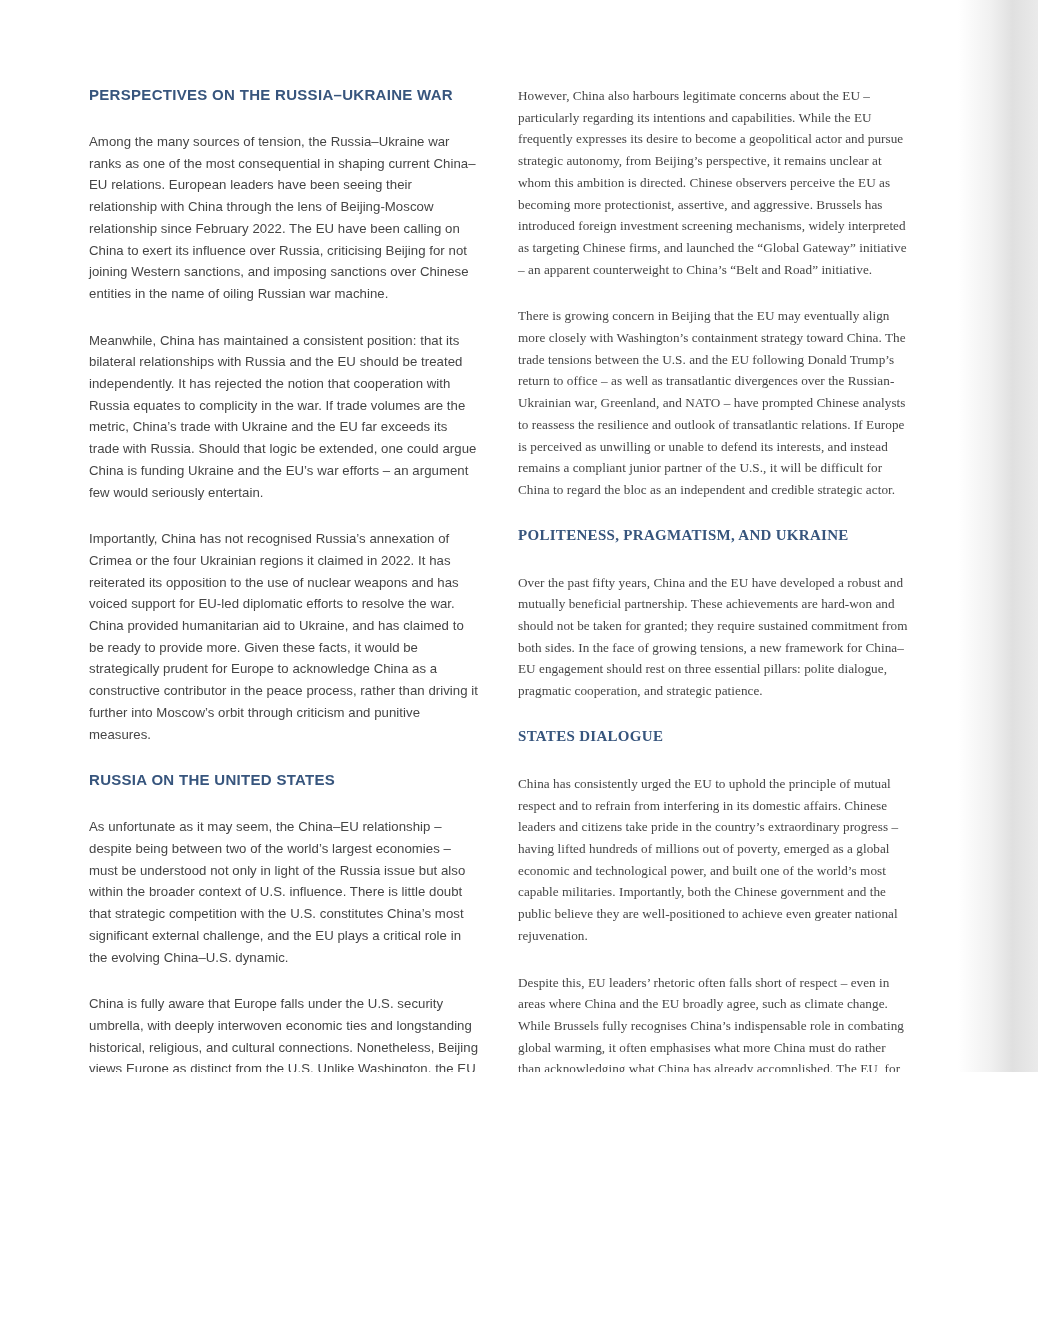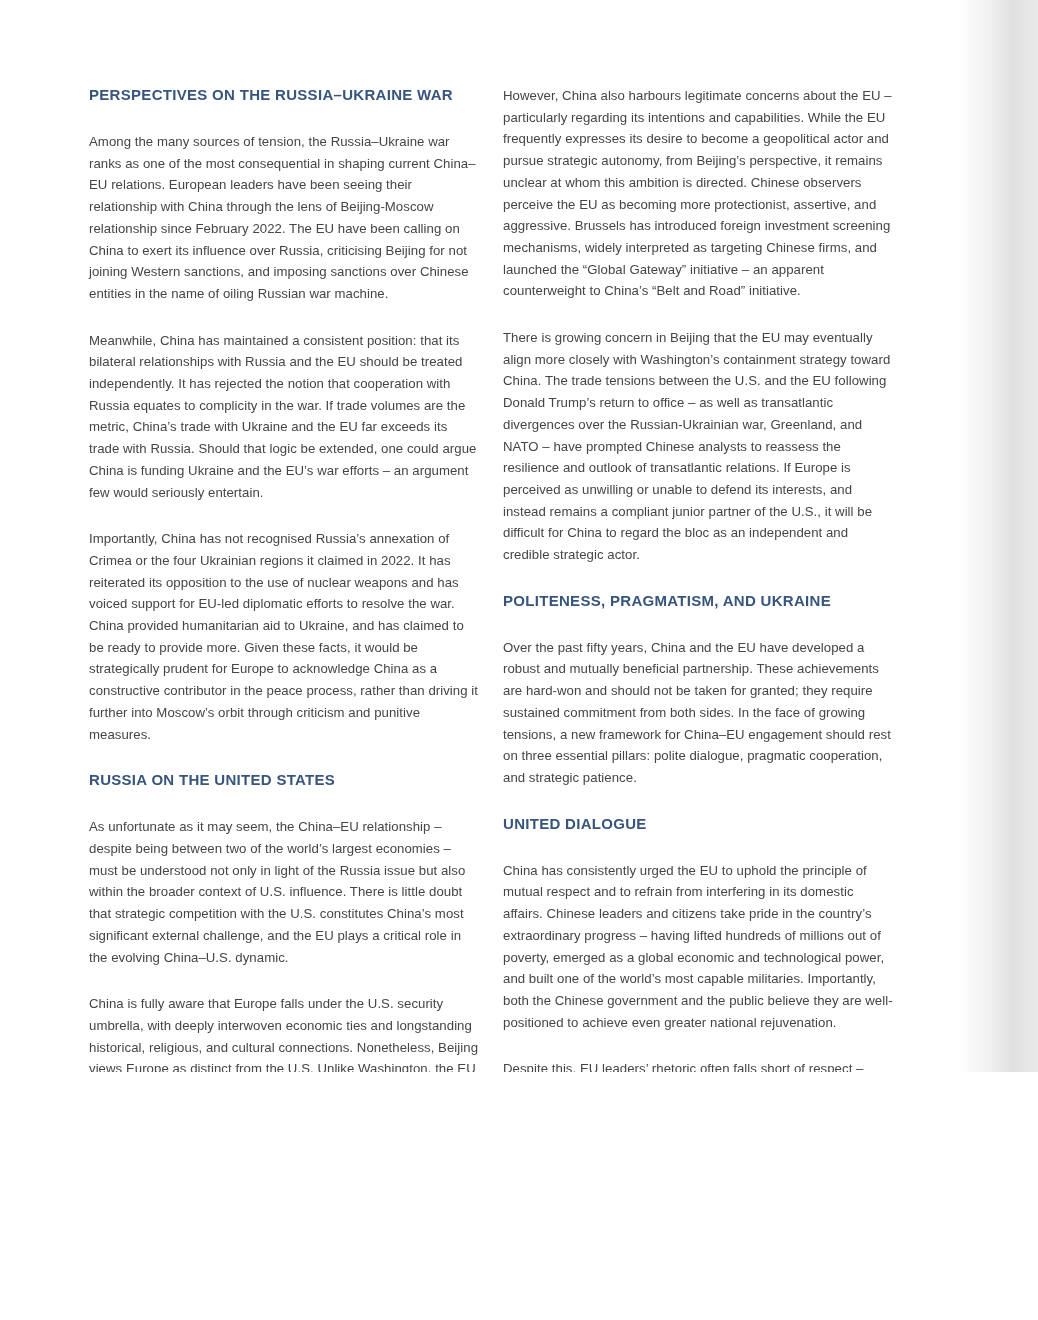--- a/index.html
+++ b/index.html
@@ -13,21 +13,21 @@
     height: 1072px;
     background: #ffffff;
     overflow: hidden;
     font-family: "Liberation Sans", sans-serif;
   }
   .col {
     position: absolute;
     top: 85px;
   }
   .col-left  { left: 89px;  width: 392px; }
-  .col-right { left: 503px; width: 392px; }
+  .col-right { left: 518px; width: 392px; font-family: Liberation Serif, serif; }
 
   .section-heading {
     margin: 14px 0 27px 0;
     font-size: 15px;
     line-height: 19px;
     font-weight: bold;
     letter-spacing: 0.3px;
     color: #37557d;
   }
   section:first-child .section-heading { margin-top: 0; }
@@ -89,21 +89,21 @@
       <p class="body-para">However, China also harbours legitimate concerns about the EU – particularly regarding its intentions and capabilities. While the EU frequently expresses its desire to become a geopolitical actor and pursue strategic autonomy, from Beijing’s perspective, it remains unclear at whom this ambition is directed. Chinese observers perceive the EU as becoming more protectionist, assertive, and aggressive. Brussels has introduced foreign investment screening mechanisms, widely interpreted as targeting Chinese firms, and launched the “Global Gateway” initiative – an apparent counterweight to China’s “Belt and Road” initiative.</p>
       <p class="body-para">There is growing concern in Beijing that the EU may eventually align more closely with Washington’s containment strategy toward China. The trade tensions between the U.S. and the EU following Donald Trump’s return to office – as well as transatlantic divergences over the Russian-Ukrainian war, Greenland, and NATO – have prompted Chinese analysts to reassess the resilience and outlook of transatlantic relations. If Europe is perceived as unwilling or unable to defend its interests, and instead remains a compliant junior partner of the U.S., it will be difficult for China to regard the bloc as an independent and credible strategic actor.</p>
     </section>
 
     <section>
       <h2 class="section-heading">POLITENESS, PRAGMATISM, AND UKRAINE</h2>
       <p class="body-para">Over the past fifty years, China and the EU have developed a robust and mutually beneficial partnership. These achievements are hard-won and should not be taken for granted; they require sustained commitment from both sides. In the face of growing tensions, a new framework for China–EU engagement should rest on three essential pillars: polite dialogue, pragmatic cooperation, and strategic patience.</p>
     </section>
 
     <section>
-      <h2 class="section-heading">UNITED DIALOGUE</h2>
+      <h2 class="section-heading">STATES DIALOGUE</h2>
       <p class="body-para">China has consistently urged the EU to uphold the principle of mutual respect and to refrain from interfering in its domestic affairs. Chinese leaders and citizens take pride in the country’s extraordinary progress – having lifted hundreds of millions out of poverty, emerged as a global economic and technological power, and built one of the world’s most capable militaries. Importantly, both the Chinese government and the public believe they are well-positioned to achieve even greater national rejuvenation.</p>
       <p class="body-para">Despite this, EU leaders’ rhetoric often falls short of respect – even in areas where China and the EU broadly agree, such as climate change. While Brussels fully recognises China’s indispensable role in combating global warming, it often emphasises what more China must do rather than acknowledging what China has already accomplished. The EU, for example, has called on China to contribute more to international climate finance and raise its emissions reduction targets. China has pledged to reach</p>
     </section>
   </div>
 
   <div class="page-number">83</div>
 
   <div class="edge-gradient"></div>
 
 </div>

